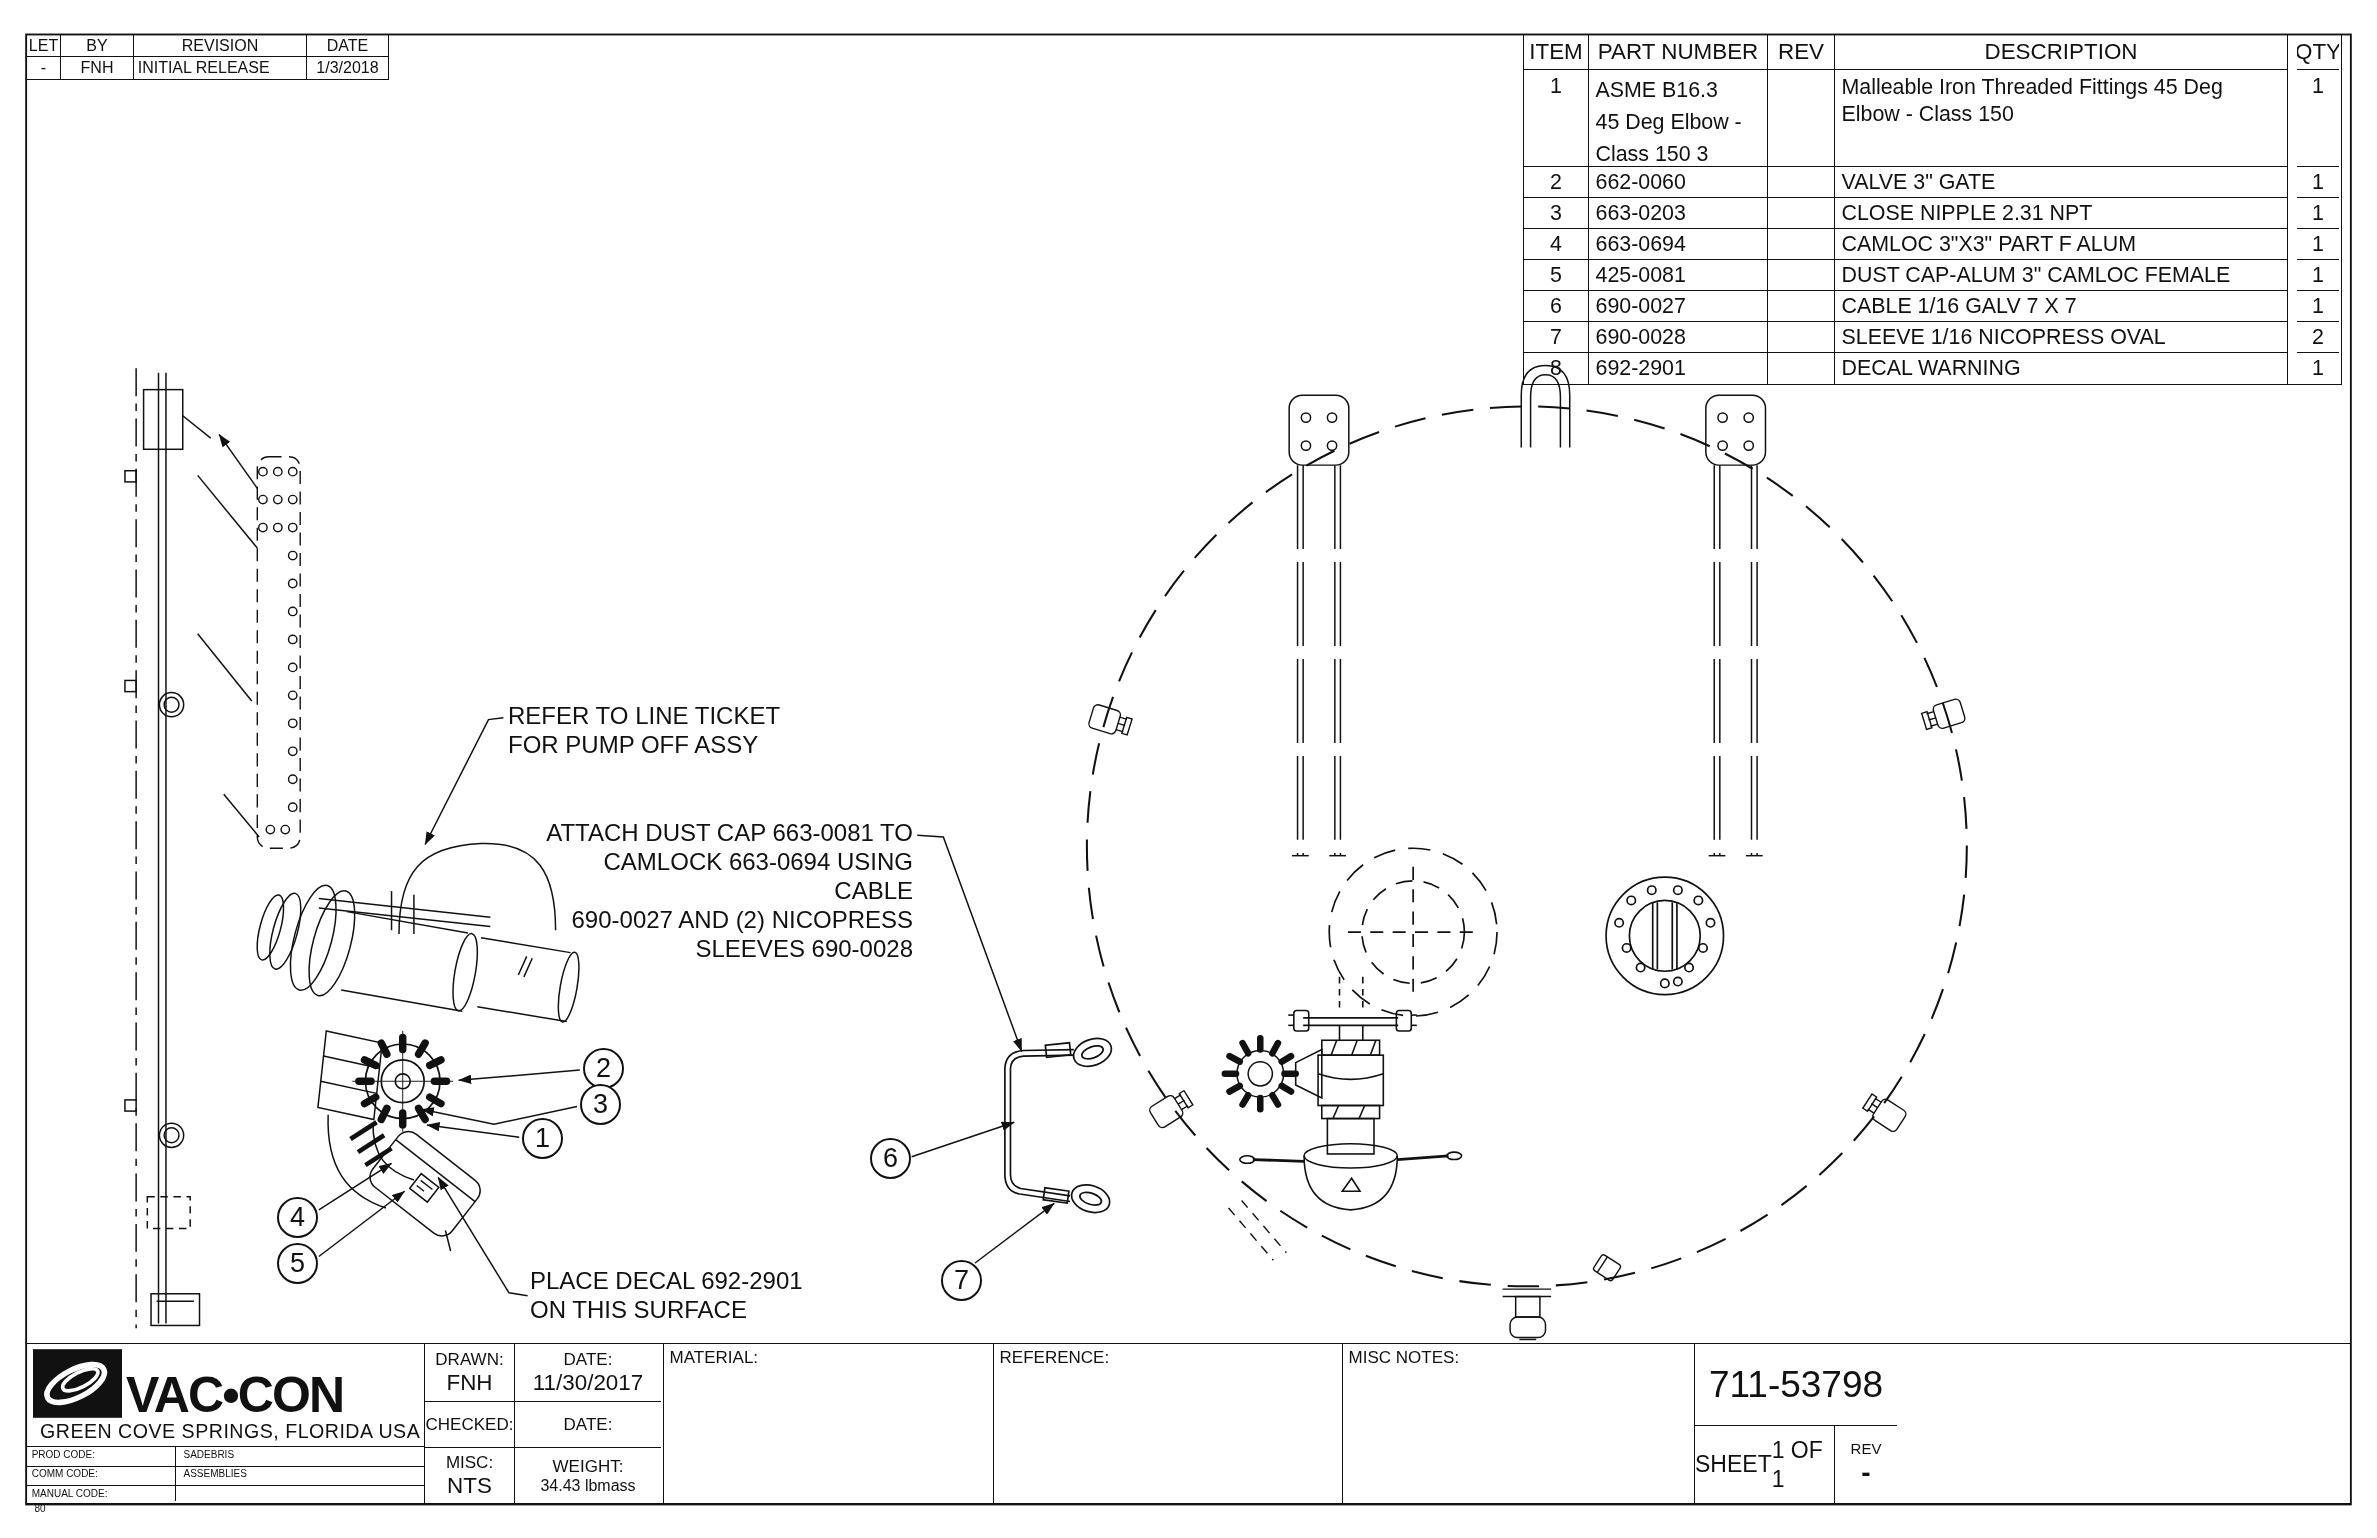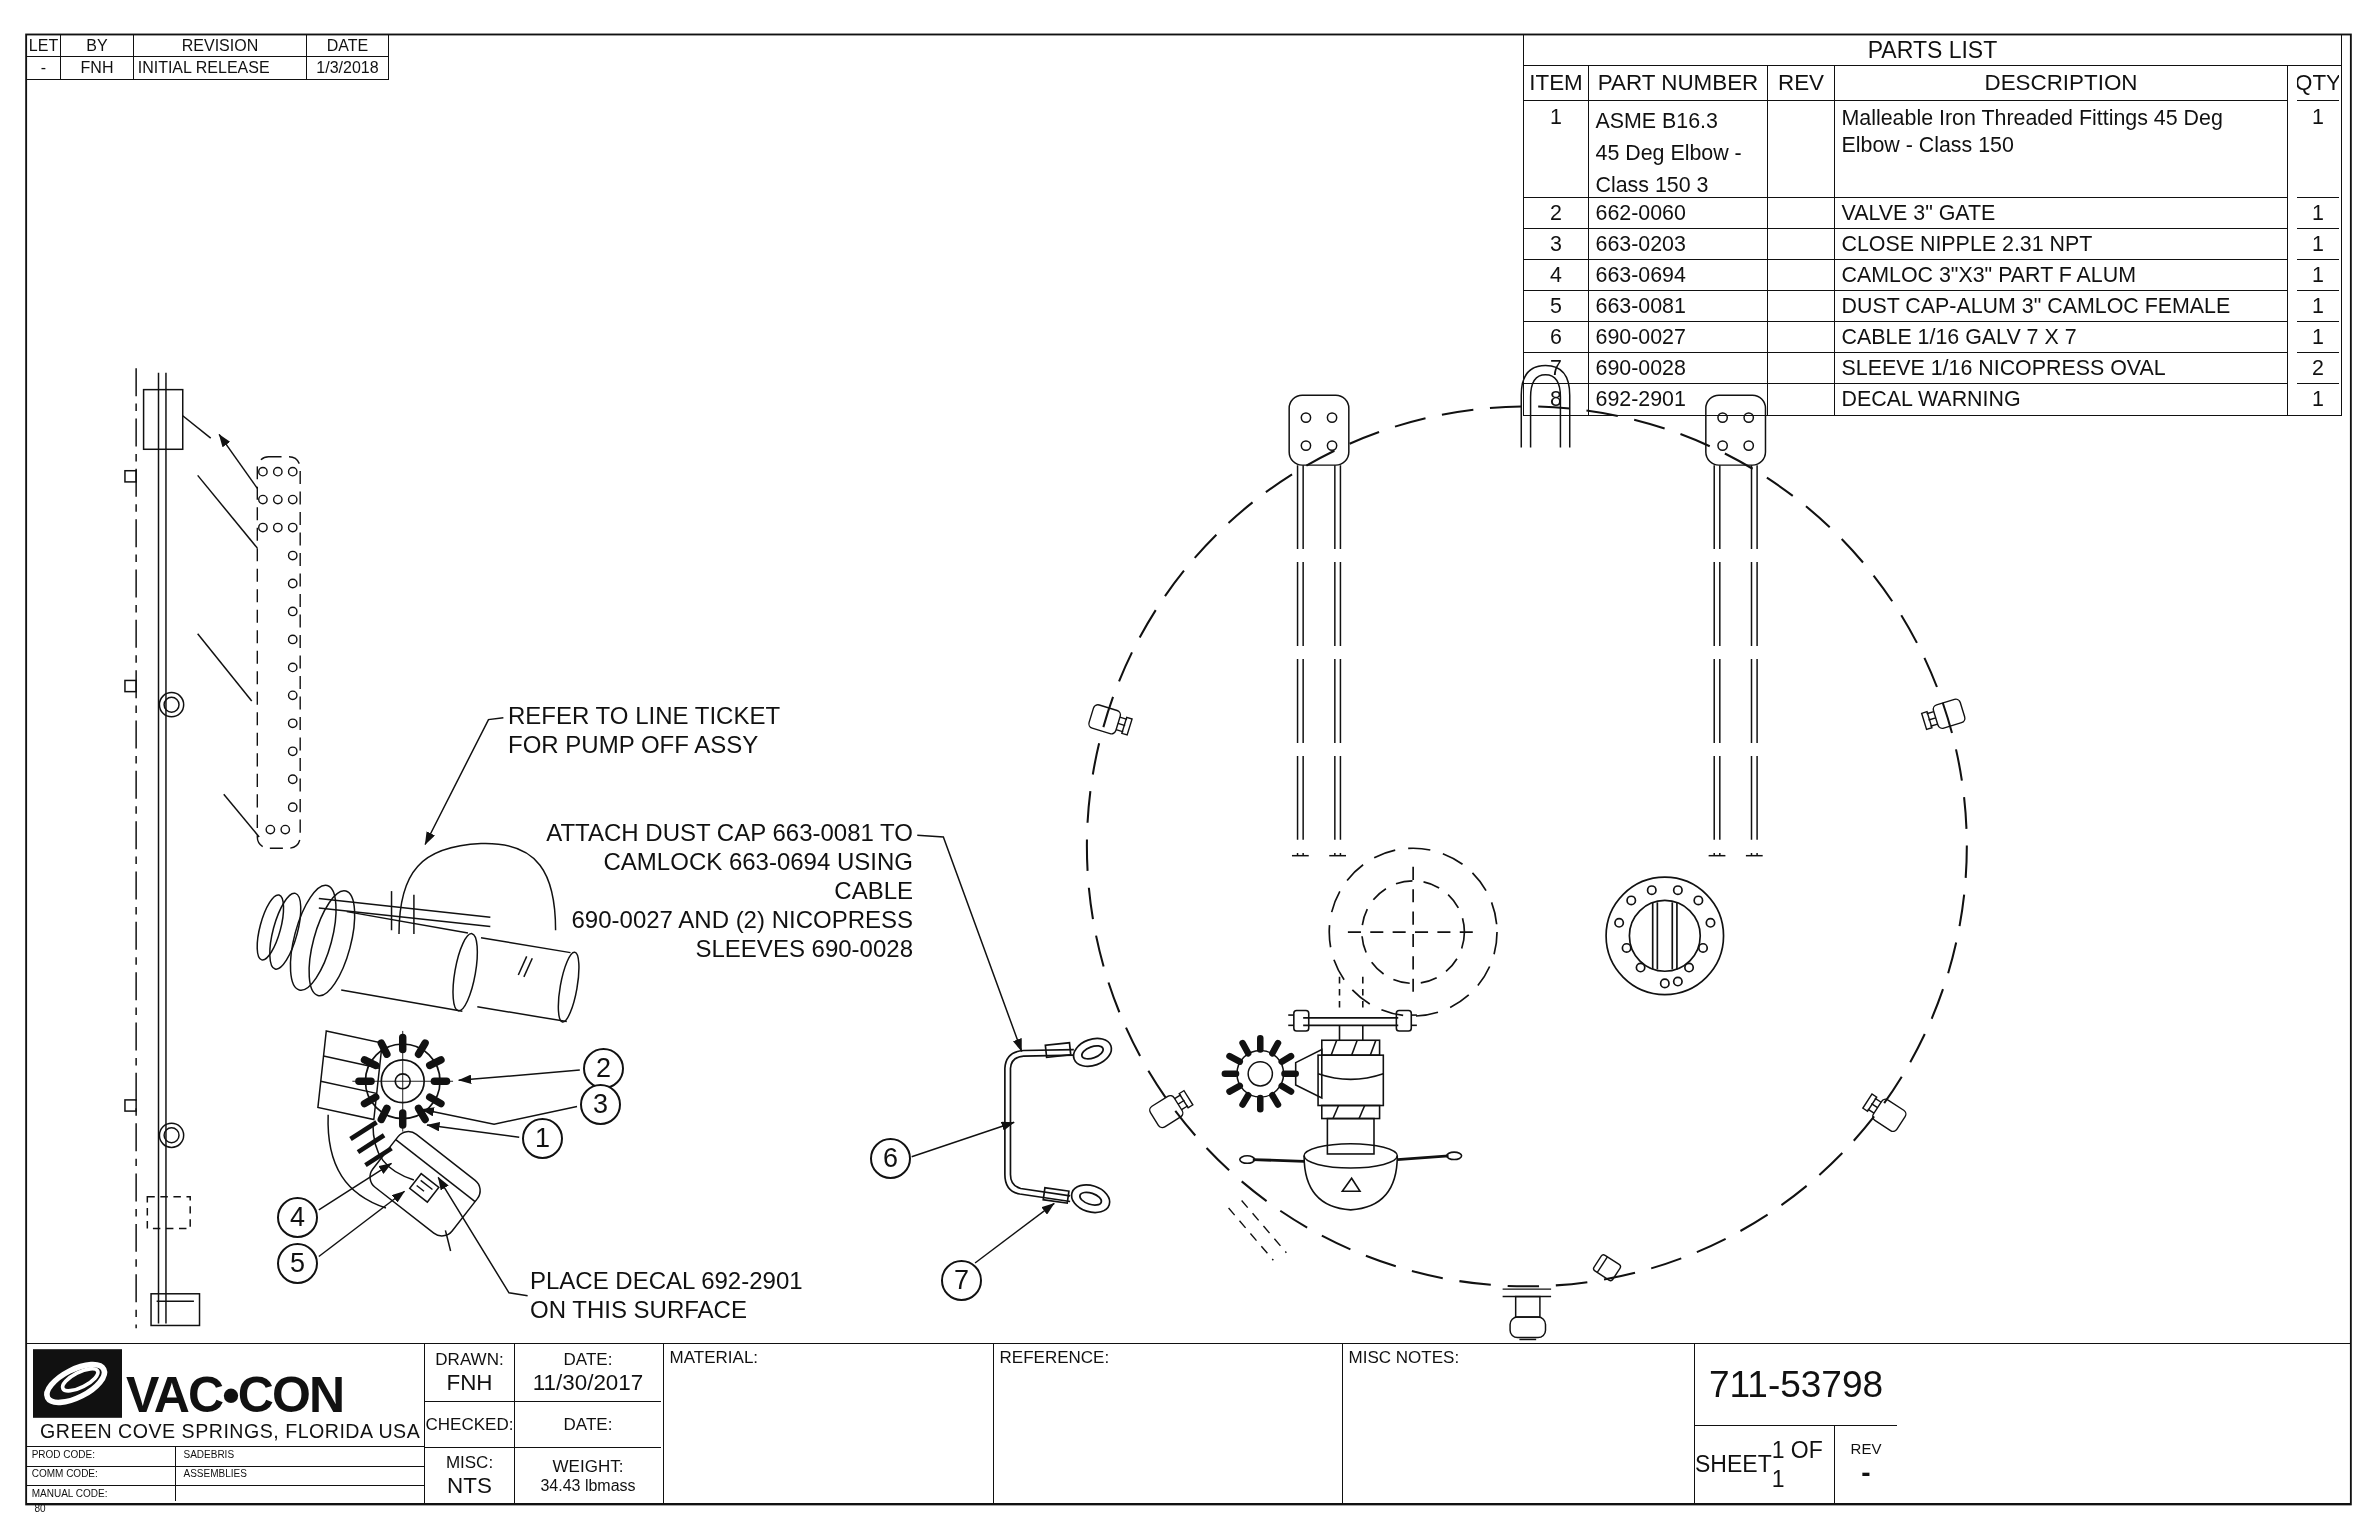--- a/index.html
+++ b/index.html
@@ -401,21 +401,20 @@
   <div>BY</div>
   <div>REVISION</div>
   <div>DATE</div>
   <div>-</div>
   <div>FNH</div>
   <div class="l">INITIAL RELEASE</div>
   <div>1/3/2018</div>
 </div>
 
 <div class="parts">
-  <div class="pl-title">PARTS LIST</div>
   <div class="pl-grid">
     <div class="hd">ITEM</div>
     <div class="hd">PART NUMBER</div>
     <div class="hd">REV</div>
     <div class="hd">DESCRIPTION</div>
     <div class="hd">QTY</div>
 
     <div class="ctr top">1</div>
     <div class="pre top">ASME B16.3
 45 Deg Elbow -
@@ -436,21 +435,21 @@
     <div>CLOSE NIPPLE 2.31 NPT</div>
     <div class="ctr">1</div>
 
     <div class="ctr">4</div>
     <div>663-0694</div>
     <div></div>
     <div>CAMLOC 3"X3" PART F ALUM</div>
     <div class="ctr">1</div>
 
     <div class="ctr">5</div>
-    <div>663-0081</div>
+    <div>425-0081</div>
     <div></div>
     <div>DUST CAP-ALUM 3" CAMLOC FEMALE</div>
     <div class="ctr">1</div>
 
     <div class="ctr">6</div>
     <div>690-0027</div>
     <div></div>
     <div>CABLE 1/16 GALV 7 X 7</div>
     <div class="ctr">1</div>
 

